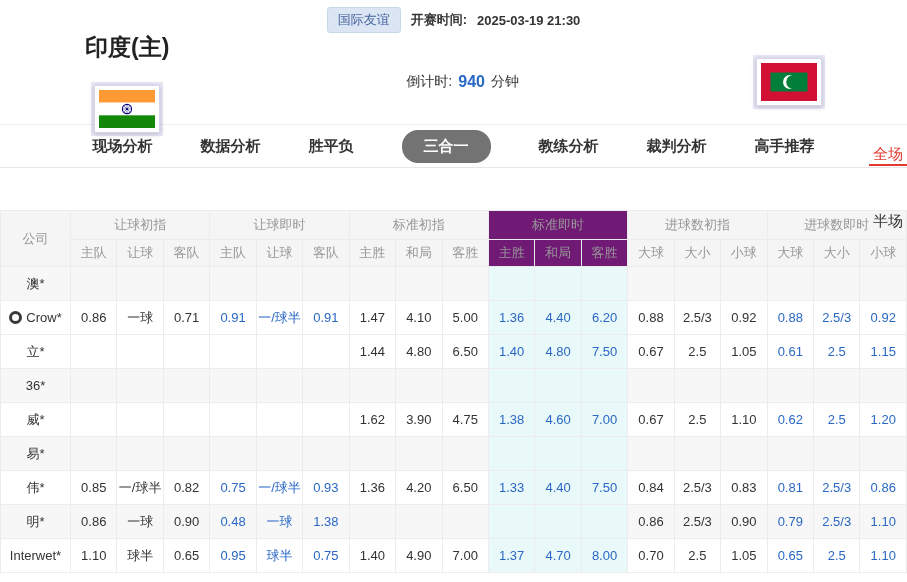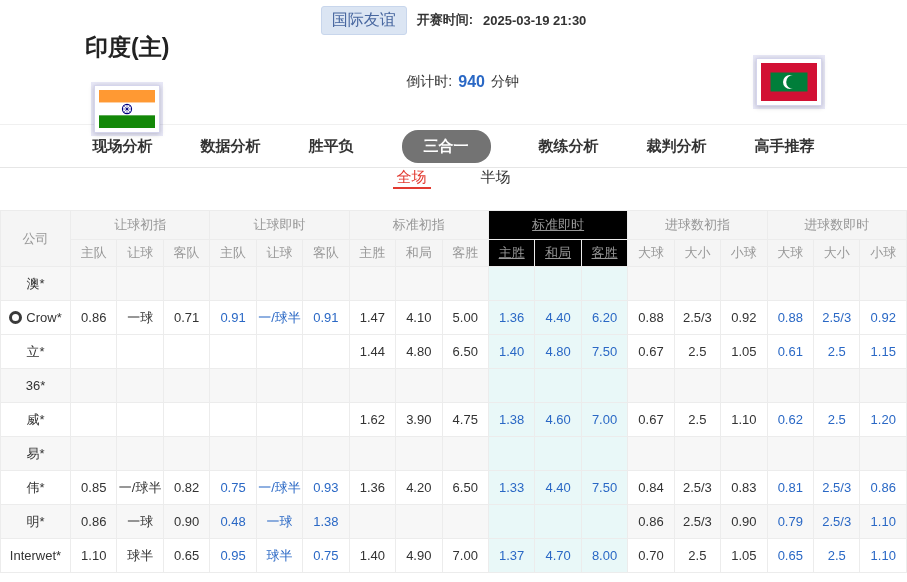--- a/index.html
+++ b/index.html
@@ -11,21 +11,21 @@
     font-size:13px;
   }
 
   
   .topbar {
     height:40px; display:flex; align-items:center; justify-content:center; gap:10px;
     background:#fff;
   }
   .league-badge {
     background:#dbe5f3; color:#47669f; border:1px solid #c8d6ec;
-    padding:3px 10px; border-radius:3px; font-size:16px; cursor:pointer;
+    padding:3px 10px; border-radius:3px; font-size:13px; cursor:pointer;
   }
   .start-label { font-weight:bold; color:#333; }
   .start-time  { font-weight:bold; color:#333; }
 
   
   .match-header {
     height:84px; display:flex; align-items:center; justify-content:space-between;
     padding:0 85px;
   }
   .team { display:flex; align-items:center; gap:22px;flex-direction:column; }
@@ -44,37 +44,37 @@
   .nav {
     height:44px; display:flex; align-items:center; justify-content:center; gap:48px;
     border-top:1px solid #f0f0f0; border-bottom:1px solid #e6e6e6; background:#fff;
   }
   .nav-item { font-size:15px; font-weight:bold; color:#333; cursor:pointer; }
   .nav-item.active {
     background:#737373; color:#fff; border-radius:16px; padding:7px 22px;
   }
 
   
-  .scope-tabs { height:42px; display:flex; align-items:flex-start; justify-content:center; gap:46px; }
+  .scope-tabs { height:42px; display:flex; align-items:flex-end; justify-content:center; gap:46px;flex-direction:column; }
   .scope-tab {
     font-size:15px; color:#333; cursor:pointer;
     display:flex; align-items:center; border-bottom:2px solid transparent; padding:0 4px;
   }
   .scope-tab.active { color:#e23a30; border-bottom-color:#e23a30; }
 
   
   table { width:907px; border-collapse:collapse; table-layout:fixed; }
   th, td {
     border:1px solid #ececec; text-align:center; padding:0;
     font-size:13px; font-weight:normal; overflow:hidden; white-space:nowrap;
   }
   thead th { background:#f5f5f5; color:#979797;margin-top:22px; }
   .group-h { height:29px; }
   .sub-h   { height:27px; }
-  thead th.tint { background:#000000;text-decoration:underline; }
+  thead th.tint { background:#701a75; }
   tbody td { height:34px; color:#333; }
   tbody tr:nth-child(1), tbody tr:nth-child(4),
   tbody tr:nth-child(6), tbody tr:nth-child(8) { background:#f7f7f7; }
   td.live { color:#2a68c5; }
   td.tint { background:#e9f8f8; }
   td.company { color:#333; }
   td.gstart, th.gstart { border-left:1px solid #e2e2e2; }
   .logo-dot {
     display:inline-block; width:13px; height:13px; border-radius:50%;
     background:#fff; border:3px solid #3a3a3a; vertical-align:-2px; margin-right:4px;

